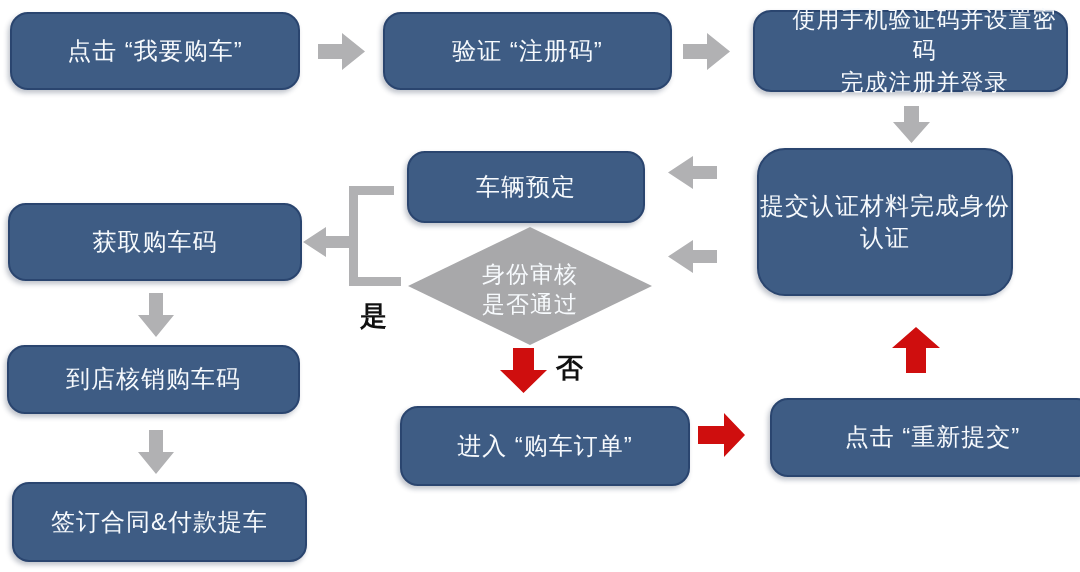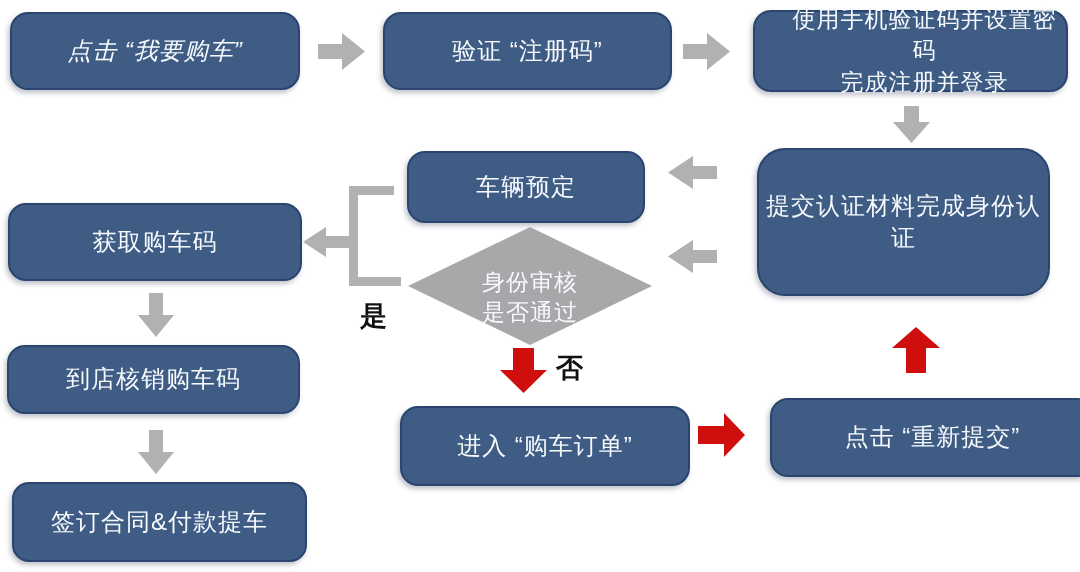--- a/index.html
+++ b/index.html
@@ -28,46 +28,46 @@
     line-height:1.35;
     box-shadow:-2px 3px 5px rgba(25,40,70,0.28);
   }
   .node.big-radius{border-radius:28px;}
   .arrow{position:absolute;}
   .arrow-gray polygon{fill:var(--arrow-gray,#b1b1b3);}
   .arrow-red polygon{fill:var(--arrow-red,#cf0e0e);}
   .diamond{position:absolute;left:408px;top:227px;width:244px;height:118px;}
   .diamond polygon{fill:var(--diamond-fill,#a8a8aa);}
   .diamond-label{
-    position:absolute;left:408px;top:239px;width:244px;height:118px;
+    position:absolute;left:408px;top:231px;width:244px;height:118px;
     display:flex;align-items:center;justify-content:center;
     color:var(--node-text,#f7fafd);
     font-size:23px;letter-spacing:1px;
     text-align:left;white-space:pre-line;line-height:1.3;
   }
   .edge-label{
     position:absolute;
     color:var(--label-text,#111);
     font-size:27px;font-weight:bold;letter-spacing:1px;
   }
   .bracket-part{position:absolute;background:var(--arrow-gray,#b1b1b3);}
 </style>
 </head>
 <body>
 
 <div class="canvas">
 
-  <div class="node" style="left:10px;top:12px;width:290px;height:78px;font-style:italic;">点击 “我要购车”</div>
+  <div class="node" style="left:10px;top:12px;width:290px;height:78px;">点击 “我要购车”</div>
 
   <div class="node" style="left:383px;top:12px;width:289px;height:78px;">验证 “注册码”</div>
 
   <div class="node" style="left:753px;top:10px;width:315px;height:82px;font-size:23px;padding-left:28px;">使用手机验证码并设置密码
 完成注册并登录</div>
 
-  <div class="node big-radius" style="left:757px;top:148px;width:293px;height:148px;">提交认证材料完成身份认证</div>
+  <div class="node big-radius" style="left:757px;top:148px;width:256px;height:148px;">提交认证材料完成身份认证</div>
 
   <div class="node" style="left:407px;top:151px;width:238px;height:72px;">车辆预定</div>
 
   <svg class="diamond" viewBox="0 0 244 118">
     <polygon points="122,0 244,59 122,118 0,59"></polygon>
   </svg>
   <div class="diamond-label">身份审核
 是否通过</div>
 
   <div class="node" style="left:8px;top:203px;width:294px;height:78px;">获取购车码</div>

